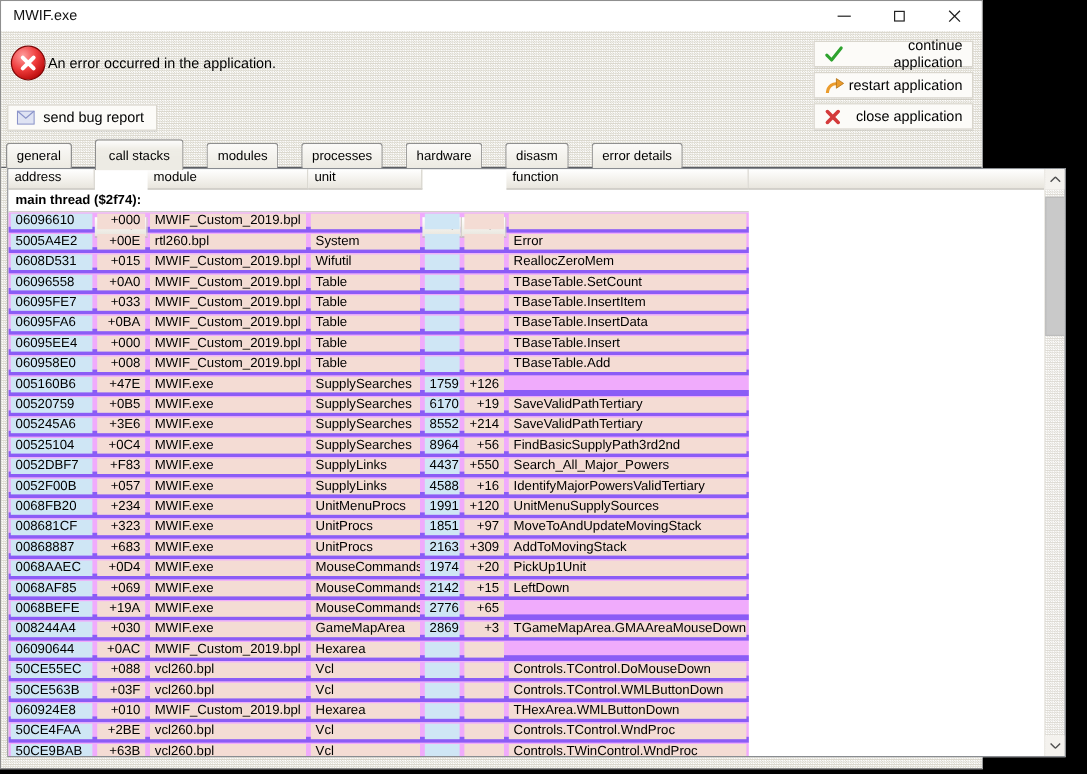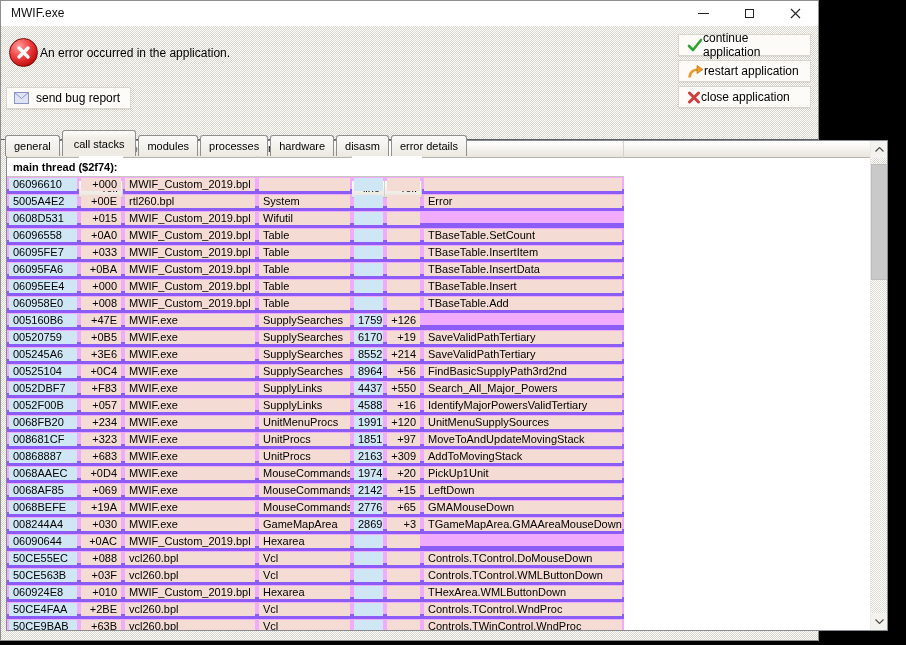--- a/index.html
+++ b/index.html
@@ -24,25 +24,25 @@
 
   .error-icon { position:absolute; left:8px; top:12px; width:29px; height:29px; border-radius:50%;
                 background: radial-gradient(circle at 34% 28%, #ff9d9d, #ee3b3b 45%, #b90b0b 80%, #8f0000);
                 border:1px solid #7e0606; display:flex; align-items:center; justify-content:center; }
   .error-icon svg { display:block; }
   .banner-msg { position:absolute; left:39px; top:20px; font-size:12px; }
 
   .btn { background:#fcfbf8; border:1px solid #d9d6cd; box-shadow:0 1px 0 rgba(0,0,0,.08);
          display:flex; align-items:center; font-size:12px; cursor:default; }
   .action-btn { position:absolute; right:7px; width:133px; height:22px; padding:0 8px; }
-  .action-btn .lbl { flex:1; text-align:left; }
+  .action-btn .lbl { flex:1; text-align:right; }
   .bug-btn { position:absolute; left:5px; top:61px; height:22px; padding:0 10px 0 7px; gap:7px; }
 
   
-  .tabs { position:absolute; left:4px; top:108px; height:22px; display:flex; align-items:flex-end; z-index:3; }
+  .tabs { position:absolute; left:4px; top:92px; height:22px; display:flex; align-items:center; z-index:3;gap:17px; }
   .tab { height:21px; display:flex; align-items:center; padding:0 8px; margin-right:2px; font-size:11px;
          background:linear-gradient(#fbfaf8,#eceae2); border:1px solid #8f8f8f; border-bottom:none;
          border-radius:3px 3px 0 0; position:relative; }
   .tab.active { height:26px; padding:0 11px; background:var(--dialog_bg_solid);
                 background-image:linear-gradient(#fdfdfc,#efede6 30%, rgba(0,0,0,0) 60%); z-index:4; }
   .page-topline { position:absolute; left:0; right:0; top:113px; height:1px; background:#5a5d63; z-index:2; }
 
   
   .grid { position:absolute; left:5px; top:114px; width:882px; height:491px; background:#fff;
           border:1px solid #898c91; overflow:hidden; }
@@ -239,20 +239,23 @@
               </div>
               <div class="c cu">
                 <span class="fill pink">Wifutil</span>
               </div>
               <div class="c cl">
                 <span class="fill blue right"></span>
               </div>
               <div class="c cr2">
                 <span class="fill pink right"></span>
               </div>
+              <div class="c cf">
+                <span class="fill pink">ReallocZeroMem</span>
+              </div>
             </div>
 
             <div class="row">
               <div class="c ca">
                 <span class="fill blue">06096558</span>
               </div>
               <div class="c cr1">
                 <span class="fill pink right">+0A0</span>
               </div>
               <div class="c cm">
@@ -640,23 +643,20 @@
                 <span class="fill pink">MWIF.exe</span>
               </div>
               <div class="c cu">
                 <span class="fill pink">MouseCommands</span>
               </div>
               <div class="c cl">
                 <span class="fill blue right">2776</span>
               </div>
               <div class="c cr2">
                 <span class="fill pink right">+65</span>
-              </div>
-              <div class="c cf">
-                <span class="fill pink">GMAMouseDown</span>
               </div>
             </div>
 
             <div class="row">
               <div class="c ca">
                 <span class="fill blue">008244A4</span>
               </div>
               <div class="c cr1">
                 <span class="fill pink right">+030</span>
               </div>

